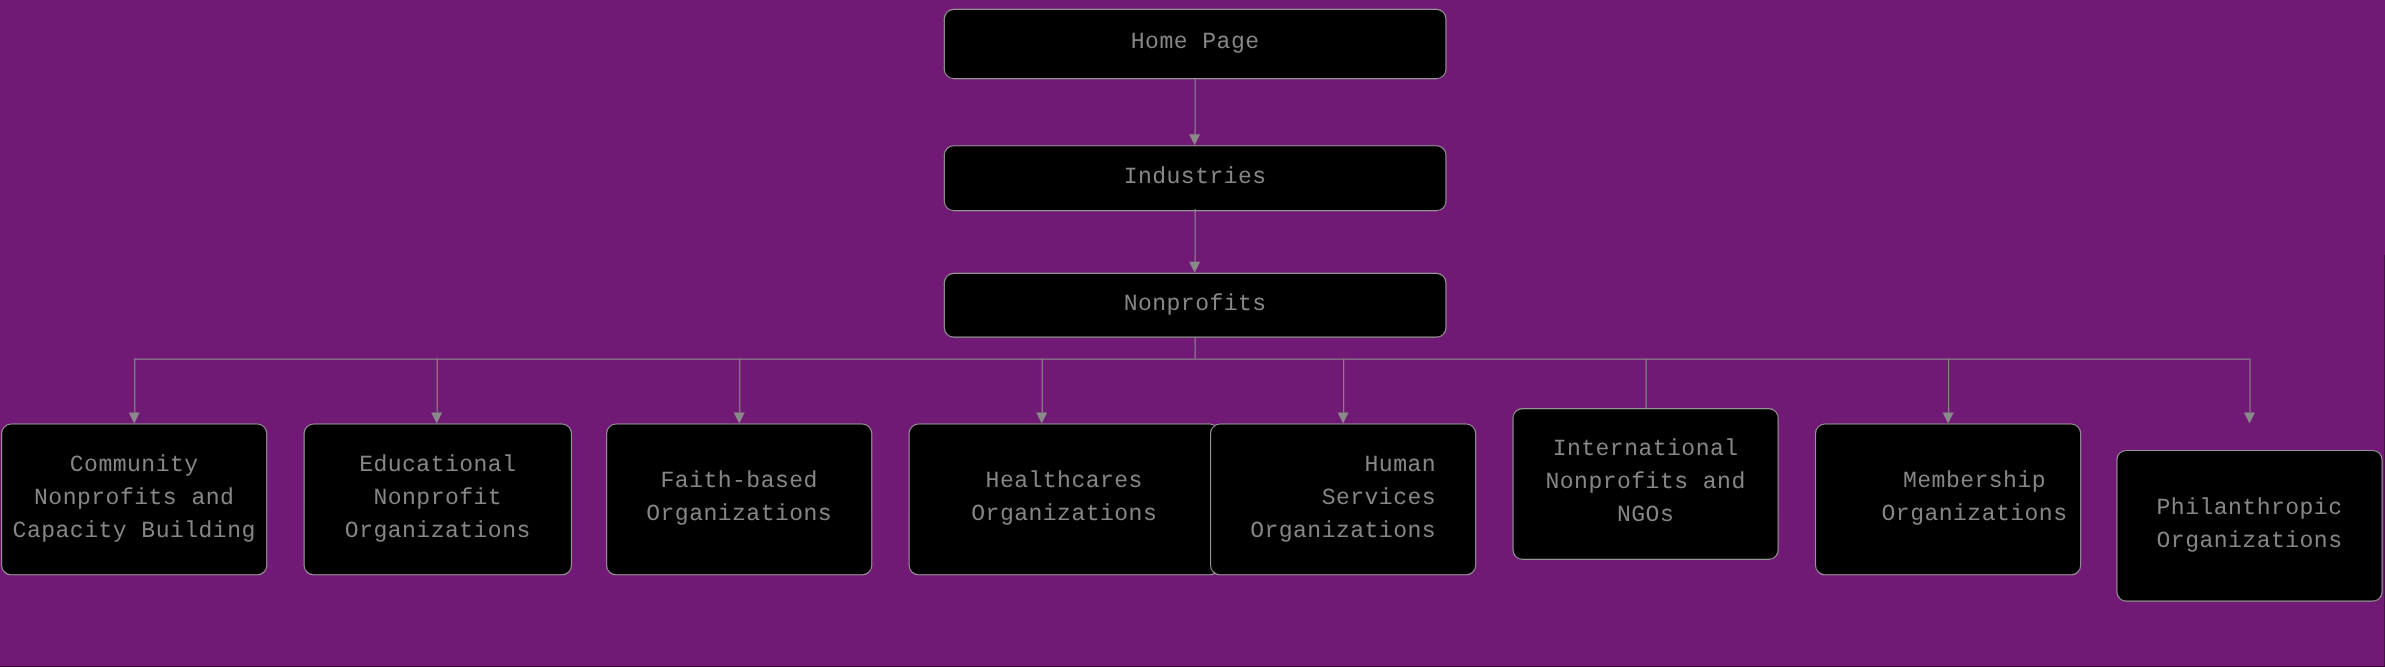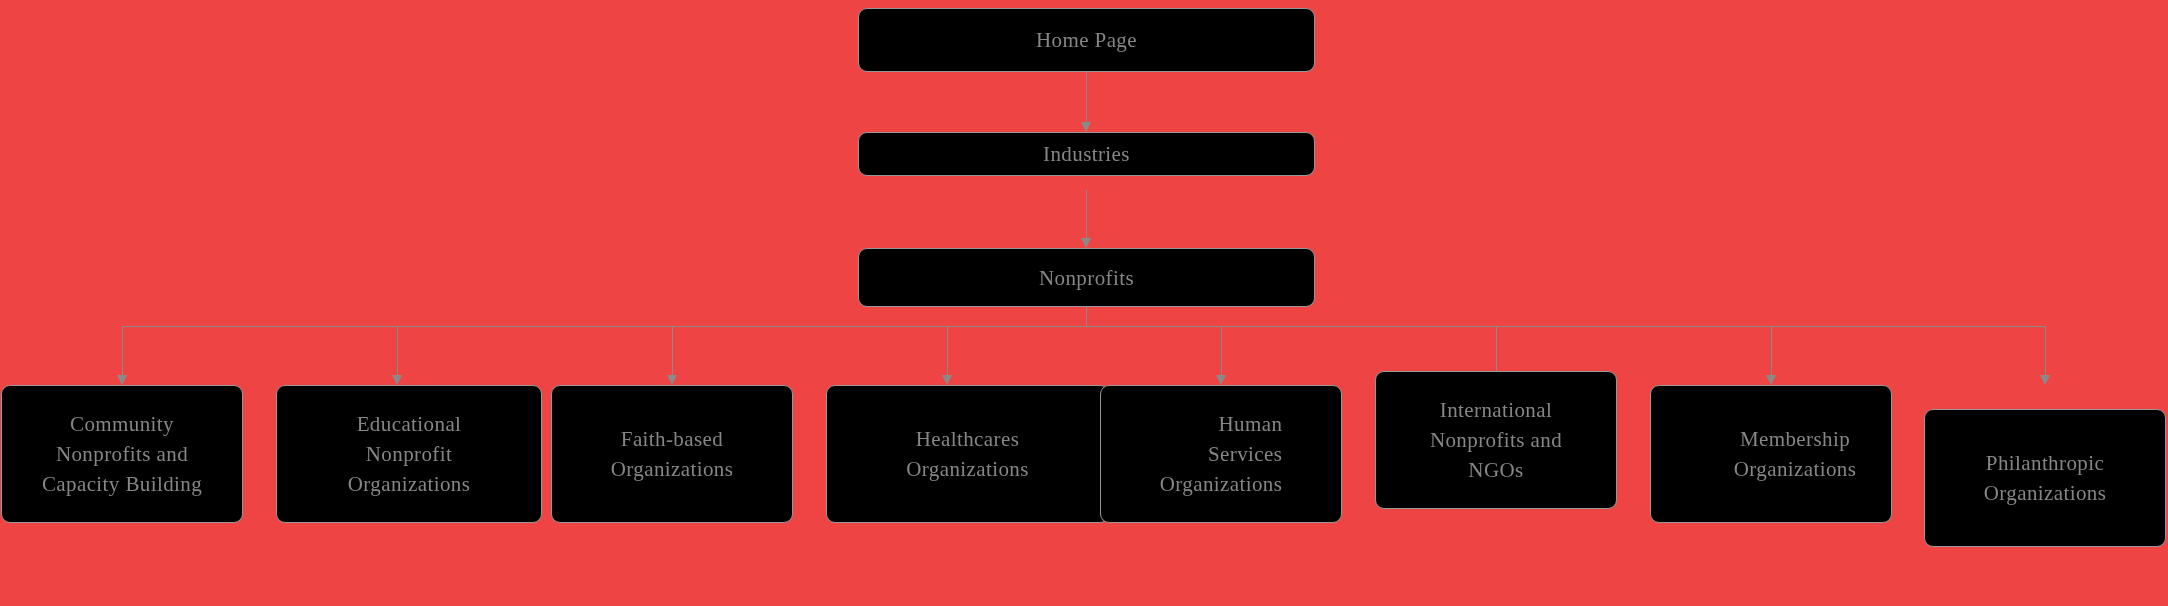--- a/index.html
+++ b/index.html
@@ -4,23 +4,23 @@
 <style>
   html, body {
     margin: 0;
     padding: 0;
     background: #000000;
   }
   .canvas {
     position: relative;
     width: 2168px;
     height: 606px;
-    background: #ef4444;
+    background: #701a75;
     overflow: hidden;
-    font-family: Liberation Serif, serif;
+    font-family: Liberation Mono, monospace;
   }
   .node {
     position: absolute;
     box-sizing: border-box;
     border: 1px solid #979797;
     border-radius: 9px;
     background: #000000;
     display: flex;
     align-items: center;
     justify-content: center;
@@ -58,21 +58,21 @@
 
 <div class="canvas">
 
   <div class="node" style="left:858px; top:8px; width:457px; height:64px;">
     <span class="label">Home Page</span>
   </div>
 
   <div class="vline" style="left:1086px; top:72px; height:50px;"></div>
   <div class="arrowhead" style="left:1081px; top:122px;"></div>
 
-  <div class="node" style="left:858px; top:132px; width:457px; height:44px;">
+  <div class="node" style="left:858px; top:132px; width:457px; height:60px;">
     <span class="label">Industries</span>
   </div>
 
   <div class="vline" style="left:1086px; top:190px; height:48px;"></div>
   <div class="arrowhead" style="left:1081px; top:238px;"></div>
 
   <div class="node" style="left:858px; top:248px; width:457px; height:59px;">
     <span class="label">Nonprofits</span>
   </div>
 
@@ -94,21 +94,21 @@
   <div class="vline" style="left:1771px; top:326px; height:49px;"></div>
   <div class="arrowhead" style="left:1766px; top:375px;"></div>
   <div class="vline" style="left:2045px; top:326px; height:49px;"></div>
   <div class="arrowhead" style="left:2040px; top:375px;"></div>
 
   <div class="node" style="left:1px;    top:385px; width:242px; height:138px;">
     <span class="label">Community
 Nonprofits and
 Capacity Building</span>
   </div>
-  <div class="node" style="left:276px;  top:385px; width:266px; height:138px;">
+  <div class="node" style="left:276px;  top:385px; width:244px; height:138px;">
     <span class="label">Educational
 Nonprofit
 Organizations</span>
   </div>
   <div class="node" style="left:551px;  top:385px; width:242px; height:138px;">
     <span class="label">Faith-based
 Organizations</span>
   </div>
   <div class="node" style="left:826px;  top:385px; width:283px; height:138px;">
     <span class="label">Healthcares

